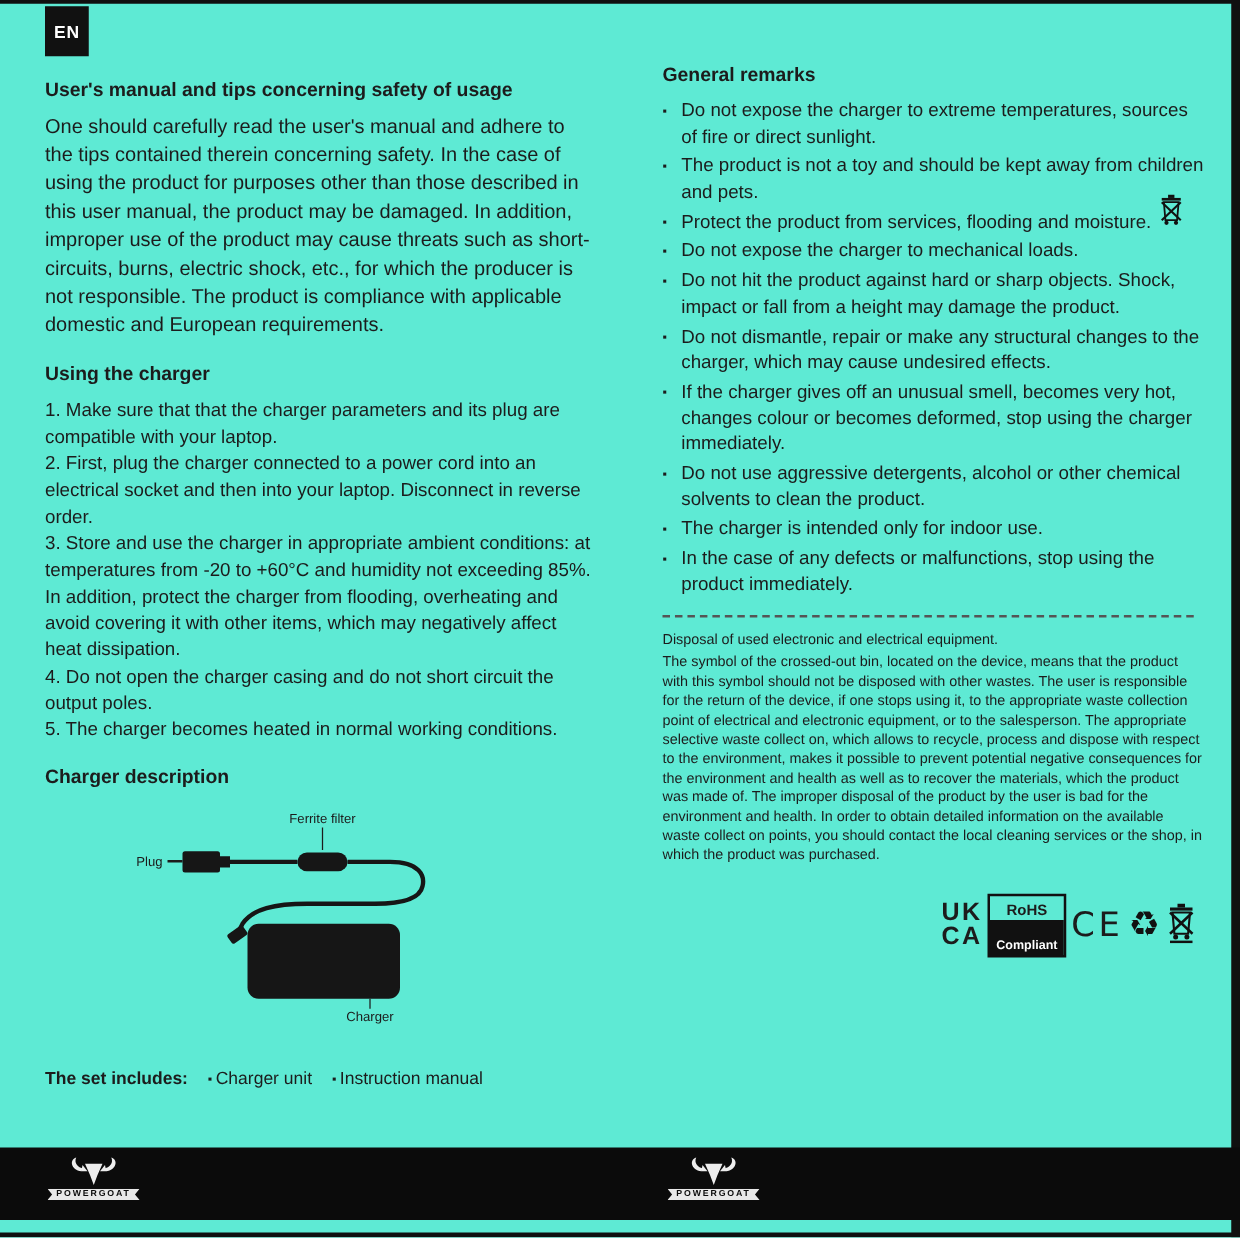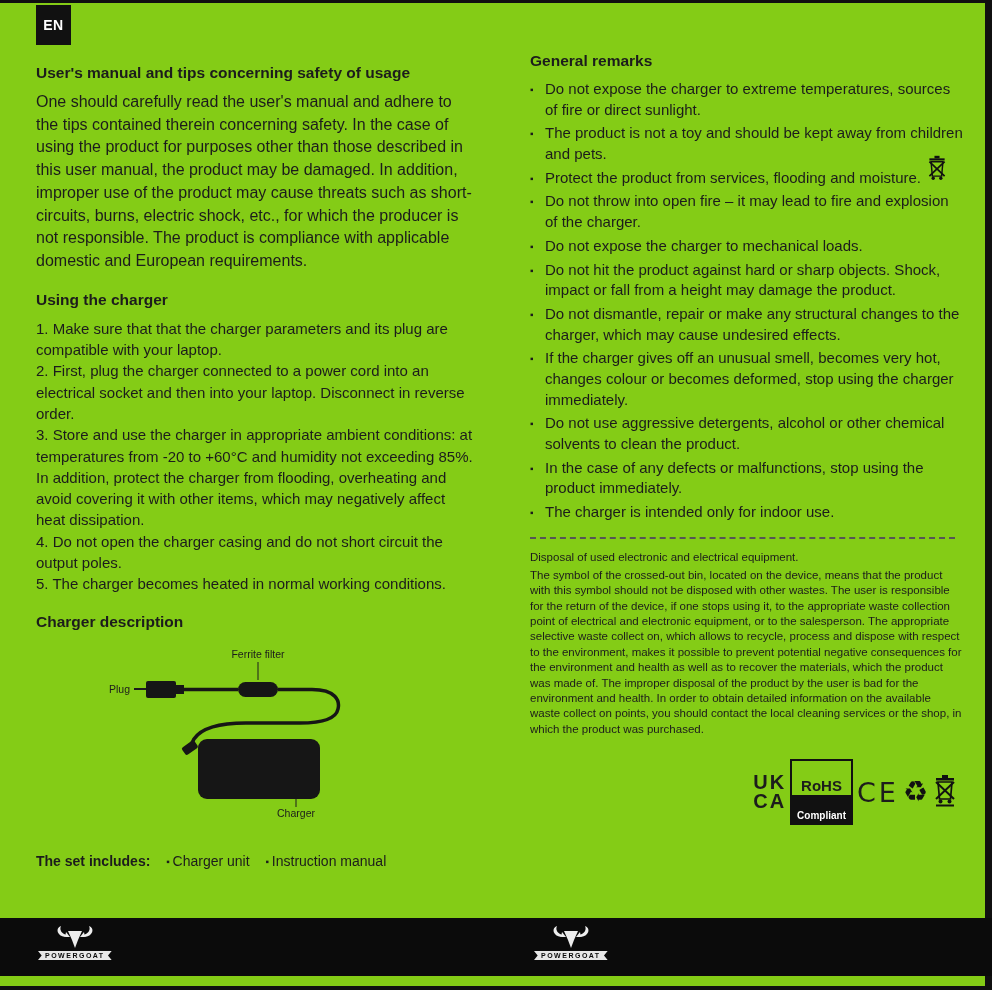--- a/index.html
+++ b/index.html
@@ -6,21 +6,21 @@
   html, body { margin: 0; padding: 0; }
   body {
     width: 992px; height: 990px;
     background: #e9e9e7;
     font-family: "Liberation Sans", sans-serif;
     color: #1c1c1c;
   }
   .page {
     position: relative;
     width: 992px; height: 990px;
-    background: #84cc16;
+    background: #5eead4;
     overflow: hidden;
   }
   .edge-top { position:absolute; left:0; top:0; width:100%; height:3px; background:#101010; }
   .edge-right { position:absolute; right:0; top:0; width:7px; height:100%; background:#101010; }
   .bottom-line { position:absolute; left:0; bottom:0; width:100%; height:4px; background:#101010; }
 
   .en-badge {
     position:absolute; left:36px; top:5px;
     width:35px; height:40px; background:#111;
     color:#fff; font-weight:700; font-size:14px;
@@ -53,21 +53,21 @@
   }
   .disp-title { font-size:11.5px; font-weight:400; margin:0 0 5px 0; }
   .disp-body { font-size:11.5px; line-height:1.34; margin:0; }
 
   .logos {
     display:flex; align-items:center; justify-content:flex-end;
     gap:4px; margin-top:22px; padding-right:6px;
   }
   .ukca { font-weight:700; font-size:20px; line-height:0.95; letter-spacing:2px; }
   .rohs { border:2px solid #111; text-align:center; min-width:62px; }
-  .rohs-t { font-weight:700; font-size:15px; padding:16px 7px 1px 7px; }
+  .rohs-t { font-weight:700; font-size:12px; padding:4px 7px 1px 7px; }
   .rohs-b { background:#111; color:#fff; font-size:10px; font-weight:700; padding:15px 5px 2px 5px; }
   .ce { font-size:27px; font-weight:500; letter-spacing:3px; font-family:"DejaVu Sans", sans-serif; }
   .recycle { font-size:28px; line-height:1; font-family:"DejaVu Sans", sans-serif; color:#111; }
 
   .weee-small { position:absolute; left:396px; top:102px; }
 
   .diagram { margin:16px 0 0 64px; position:relative; }
   .diagram-svg text { font-family:"Liberation Sans", sans-serif; fill:#1c1c1c; }
 
   .set-line { margin-top:30px; font-size:14px; }
@@ -142,28 +142,27 @@
     </div>
   </div>
 
   <div class="col col-right">
     <h2 class="sec-title first">General remarks</h2>
 
     <ul class="remarks">
       <li>Do not expose the charger to extreme temperatures, sources of fire or direct sunlight.</li>
       <li>The product is not a toy and should be kept away from children and pets.</li>
       <li>Protect the product from services, flooding and moisture.</li>
-      <li>Do not throw into open fire – it may lead to fire and explosion of the charger.</li>
       <li>Do not expose the charger to mechanical loads.</li>
       <li>Do not hit the product against hard or sharp objects. Shock, impact or fall from a height may damage the product.</li>
       <li>Do not dismantle, repair or make any structural changes to the charger, which may cause undesired effects.</li>
       <li>If the charger gives off an unusual smell, becomes very hot, changes colour or becomes deformed, stop using the charger immediately.</li>
       <li>Do not use aggressive detergents, alcohol or other chemical solvents to clean the product.</li>
+      <li>The charger is intended only for indoor use.</li>
       <li>In the case of any defects or malfunctions, stop using the product immediately.</li>
-      <li>The charger is intended only for indoor use.</li>
     </ul>
 
     <div class="weee-small">
       <svg width="22" height="29" viewBox="0 0 26 34">
         <rect x="10" y="2" width="6" height="3" fill="#111"></rect>
         <rect x="4" y="5" width="18" height="2.5" fill="#111"></rect>
         <path d="M6,9 L20,9 L18.5,26 L7.5,26 Z" fill="none" stroke="#111" stroke-width="1.7"></path>
         <line x1="4" y1="9" x2="22" y2="26" stroke="#111" stroke-width="2"></line>
         <line x1="22" y1="9" x2="4" y2="26" stroke="#111" stroke-width="2"></line>
         <circle cx="8.5" cy="28.5" r="2" fill="#111"></circle>

